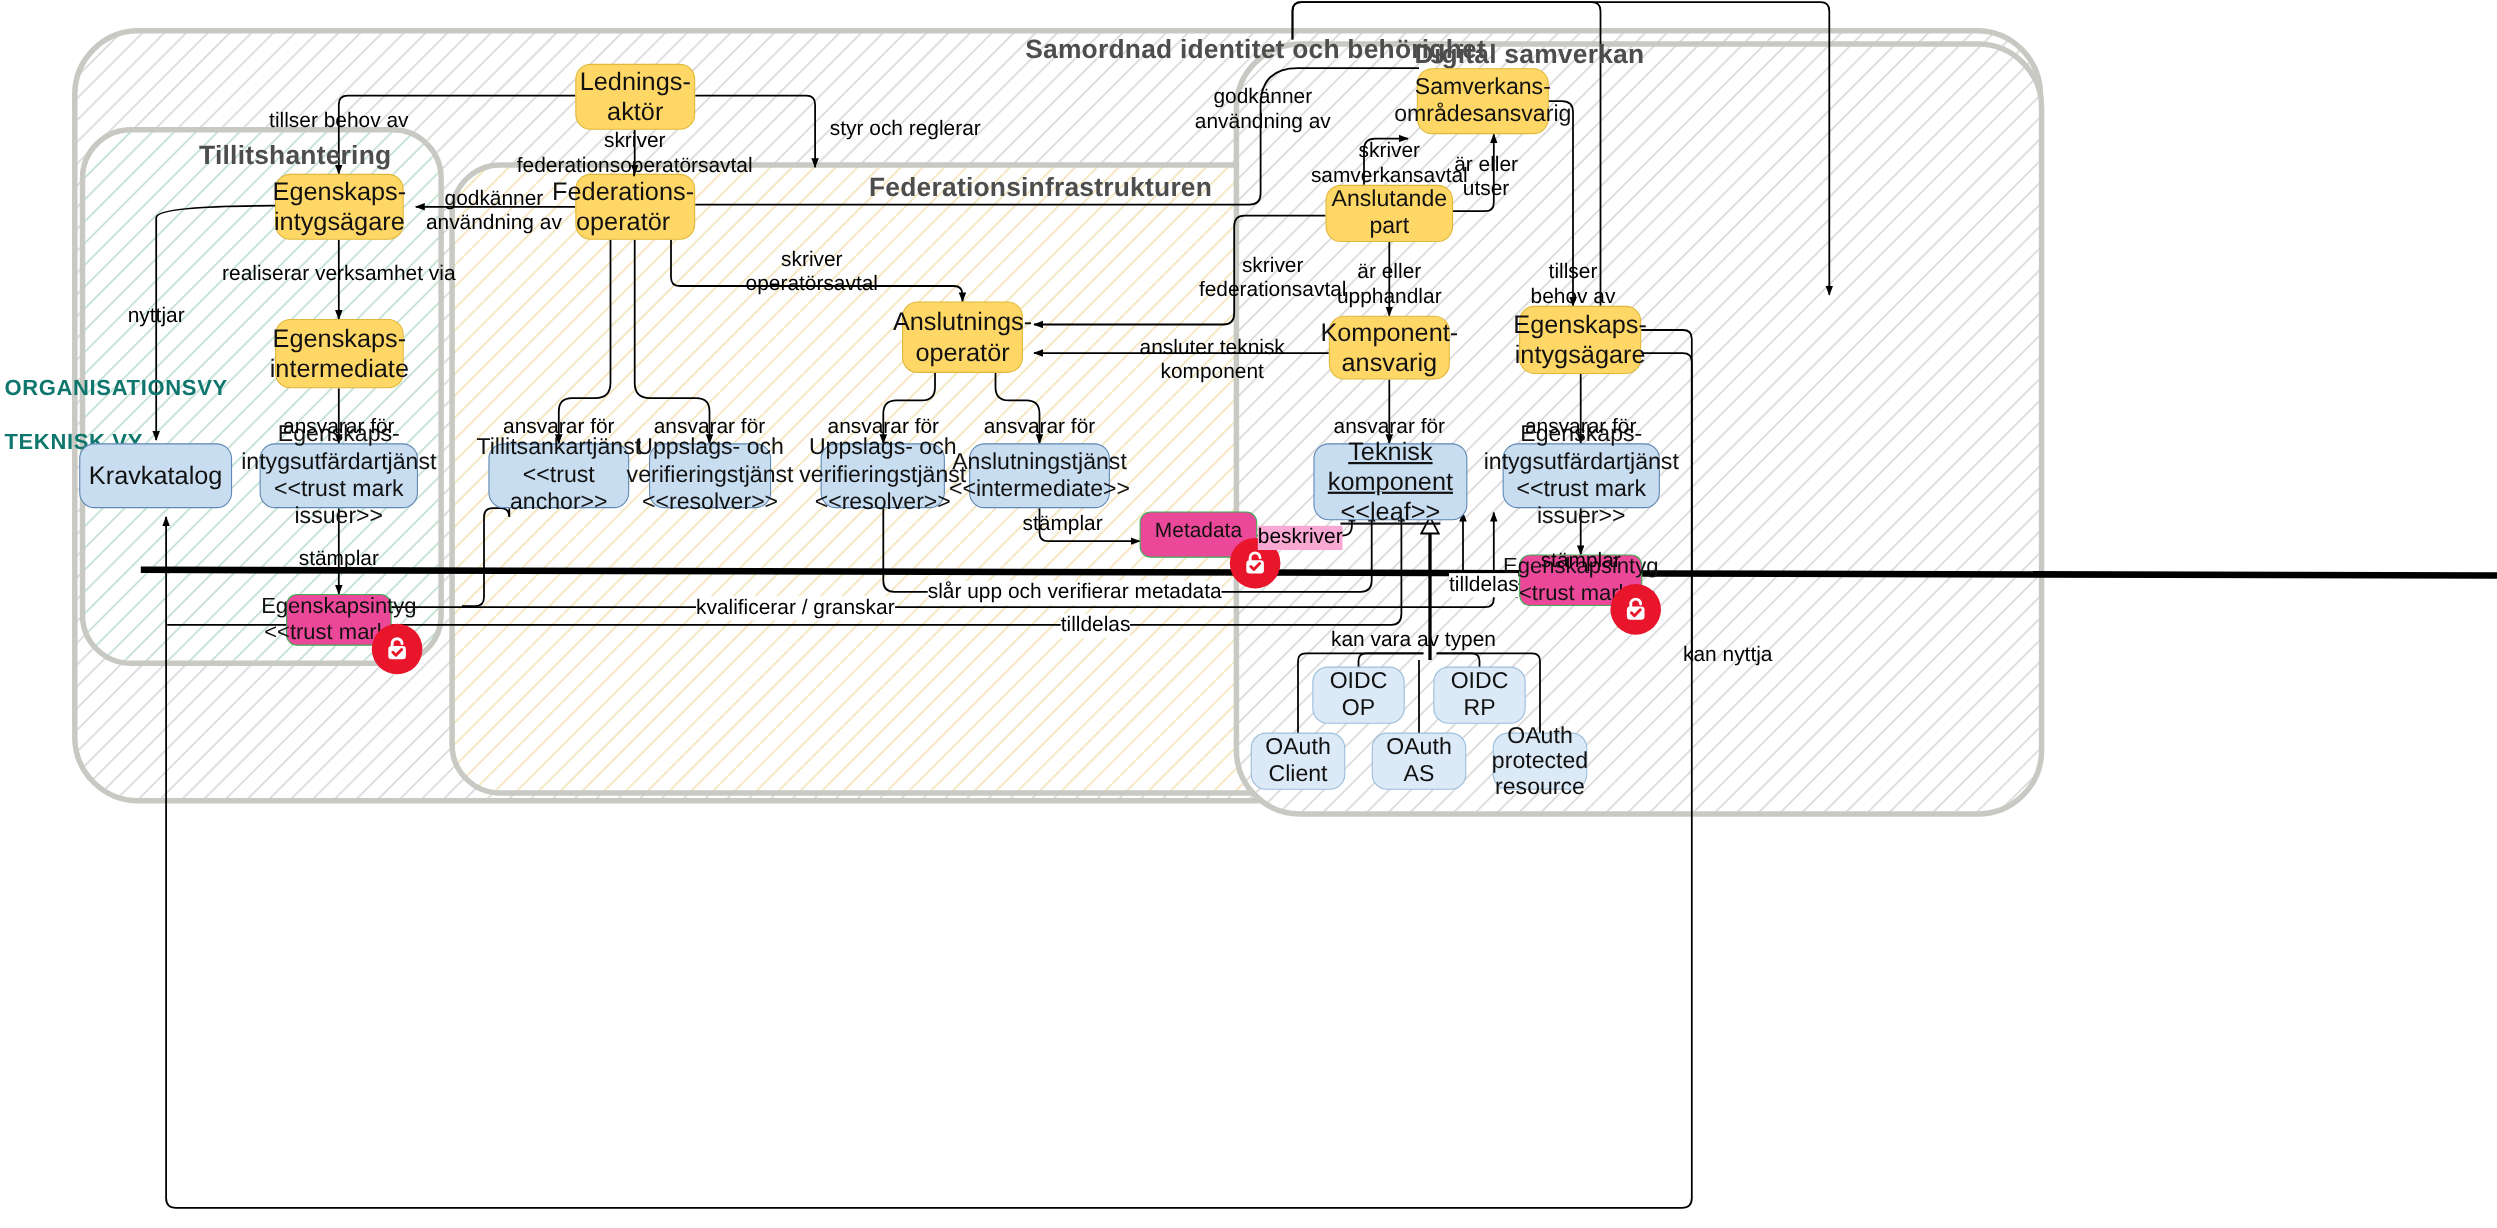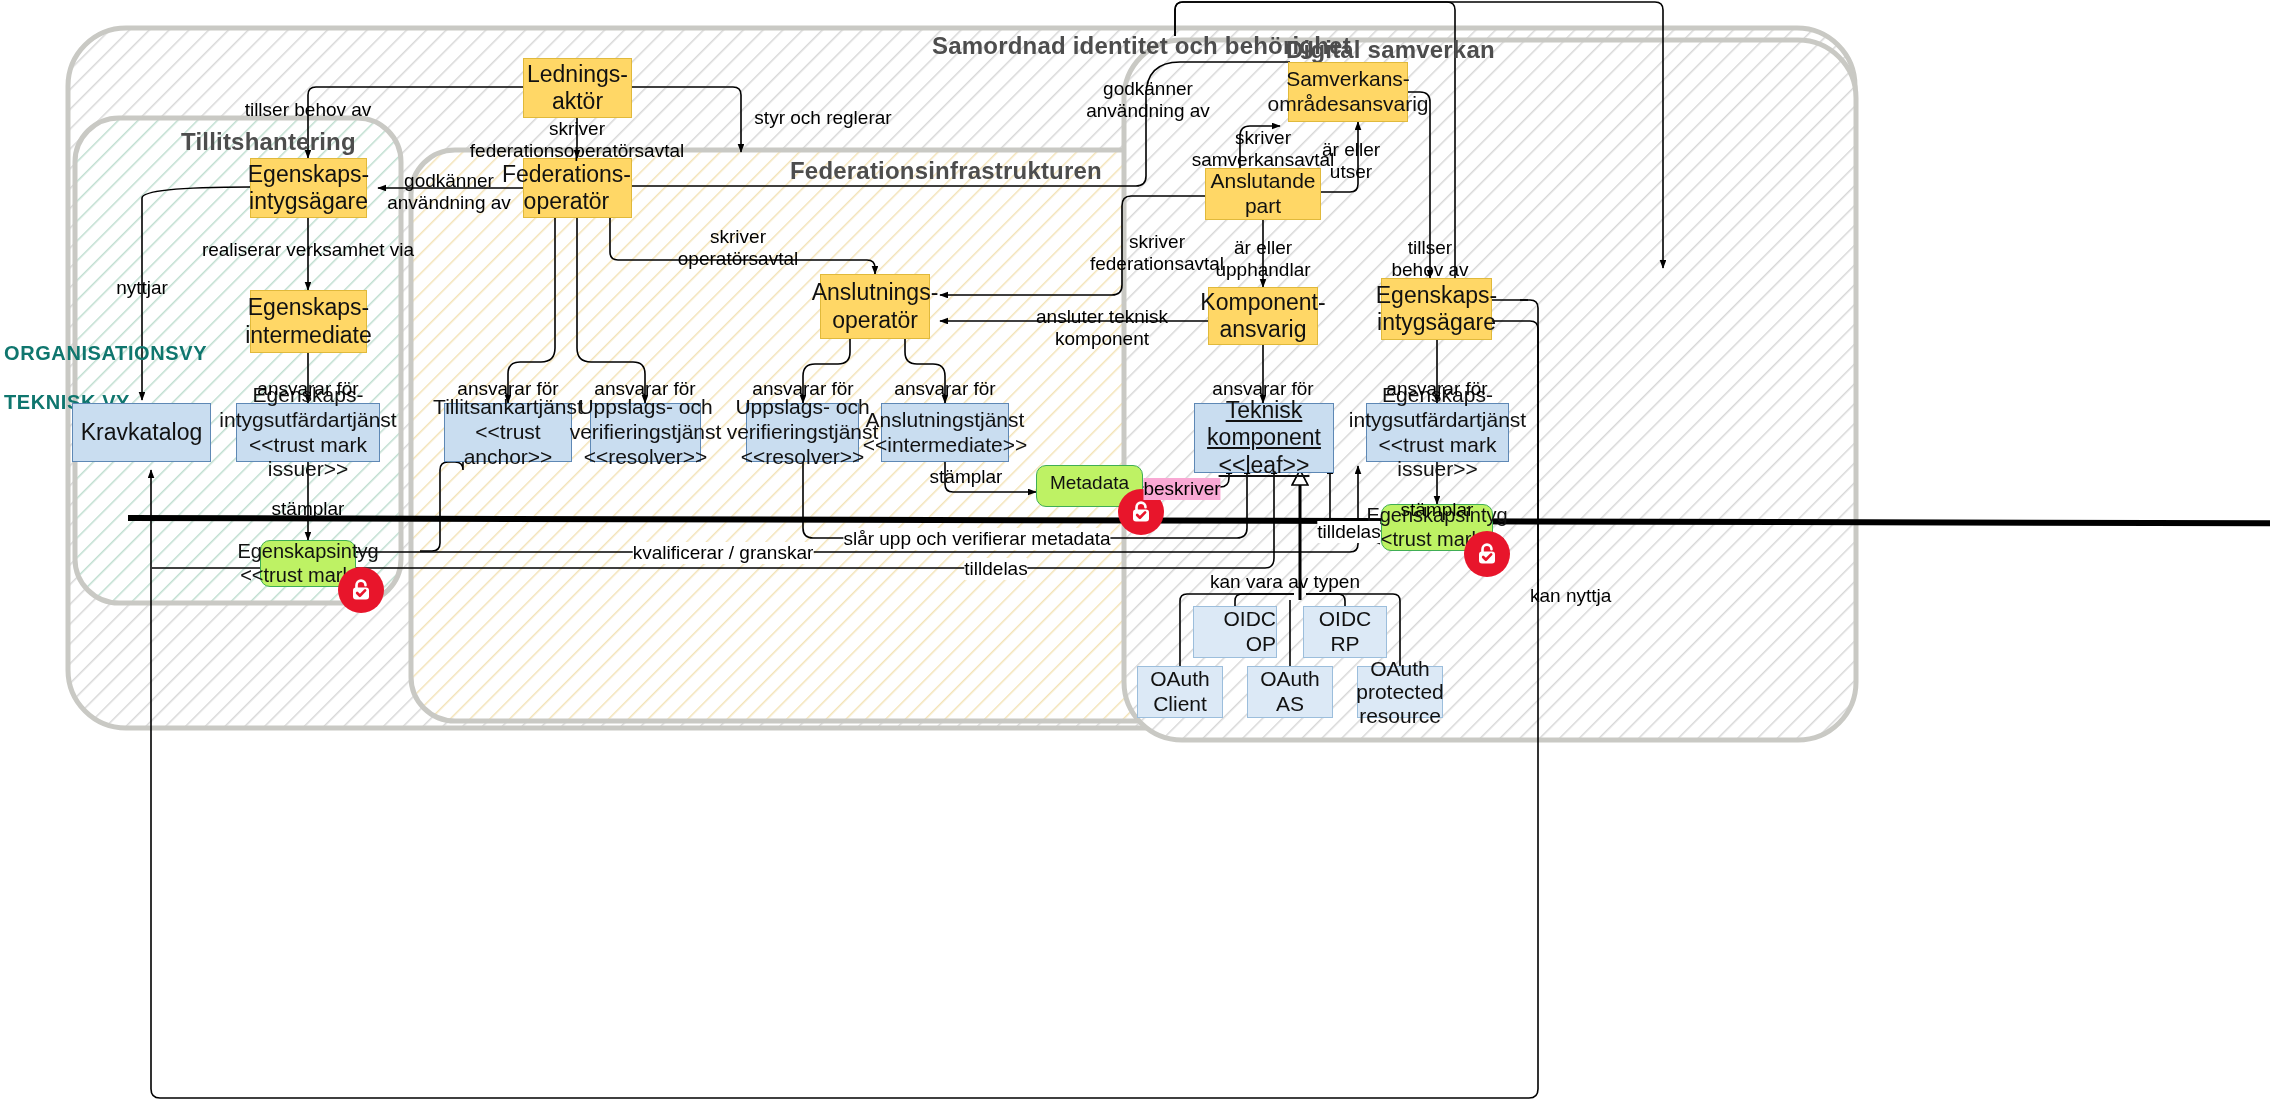--- a/index.html
+++ b/index.html
@@ -5,25 +5,25 @@
   html,body{margin:0;padding:0;background:#ffffff;}
   body{width:2270px;height:1116px;position:relative;overflow:hidden;
        font-family:"Liberation Sans","DejaVu Sans",sans-serif;}
   #stage{position:absolute;left:0;top:0;width:2270px;height:1116px;}
   svg.layer{position:absolute;left:0;top:0;width:2270px;height:1116px;overflow:visible;}
   #svg-zones{z-index:1;}
   #svg-edges{z-index:2;}
   #nodes{position:absolute;left:0;top:0;width:2270px;height:1116px;z-index:3;}
 
   .node{position:absolute;box-sizing:border-box;display:flex;align-items:center;
-        justify-content:center;text-align:center;line-height:1.18;}
+        justify-content:center;text-align:center;line-height:1.18;border-radius:14px;}
   .actor{background:#FFD766;border:1px solid #E0B93B;color:#111;font-size:23px;}
   .tech{background:#C9DDF0;border:1px solid #5E88B5;color:#111;font-size:23px;}
   .tech.sub{background:#DCE9F6;border:1px solid #9CBEDC;}
-  .trust{background:#bef264;border:1px solid #3FAE55;border-radius:10px;color:#111;font-size:19px;}
+  .trust{background:#ec4899;border:1px solid #3FAE55;border-radius:10px;color:#111;font-size:19px;}
   .trust.small{font-size:20px;}
 
   .zone-title{position:absolute;font-weight:bold;color:#4d4d4d;font-size:24px;
               letter-spacing:.2px;white-space:nowrap;}
   .view-label{position:absolute;font-weight:bold;color:#0f766e;font-size:20px;
               letter-spacing:.6px;white-space:nowrap;}
 
   .elabel{position:absolute;font-size:19px;color:#000;line-height:1.15;text-align:center;
           white-space:nowrap;transform:translateX(-50%);background:transparent;}
 
@@ -318,21 +318,21 @@
       </span>
     </div>
     <div class="badge" style="left:1464px;top:531px;">
       <svg width="30" height="30" viewBox="0 0 24 24">
         <path d="M8.4 10.2V8.1a3.6 3.6 0 0 1 7.2 0" fill="none" stroke="#fff" stroke-width="2.1" stroke-linecap="round"></path>
         <rect x="5.6" y="9.9" width="12.8" height="9.6" rx="2.4" fill="#fff"></rect>
         <path d="M8.9 14.4l2.2 2.2 4.2-4.3" fill="none" stroke="#E8152B" stroke-width="2.1" stroke-linecap="round" stroke-linejoin="round"></path>
       </svg>
     </div>
 
-    <div class="node tech sub" style="left:1193px;top:606px;width:84px;height:52px;font-size:21px;text-align:right;">
+    <div class="node tech sub" style="left:1193px;top:606px;width:84px;height:52px;font-size:21px;">
       <span>OIDC OP</span>
     </div>
     <div class="node tech sub" style="left:1303px;top:606px;width:84px;height:52px;font-size:21px;">
       <span>OIDC RP</span>
     </div>
     <div class="node tech sub" style="left:1137px;top:666px;width:86px;height:52px;font-size:21px;">
       <span>OAuth Client</span>
     </div>
     <div class="node tech sub" style="left:1247px;top:666px;width:86px;height:52px;font-size:21px;">
       <span>OAuth AS</span>

